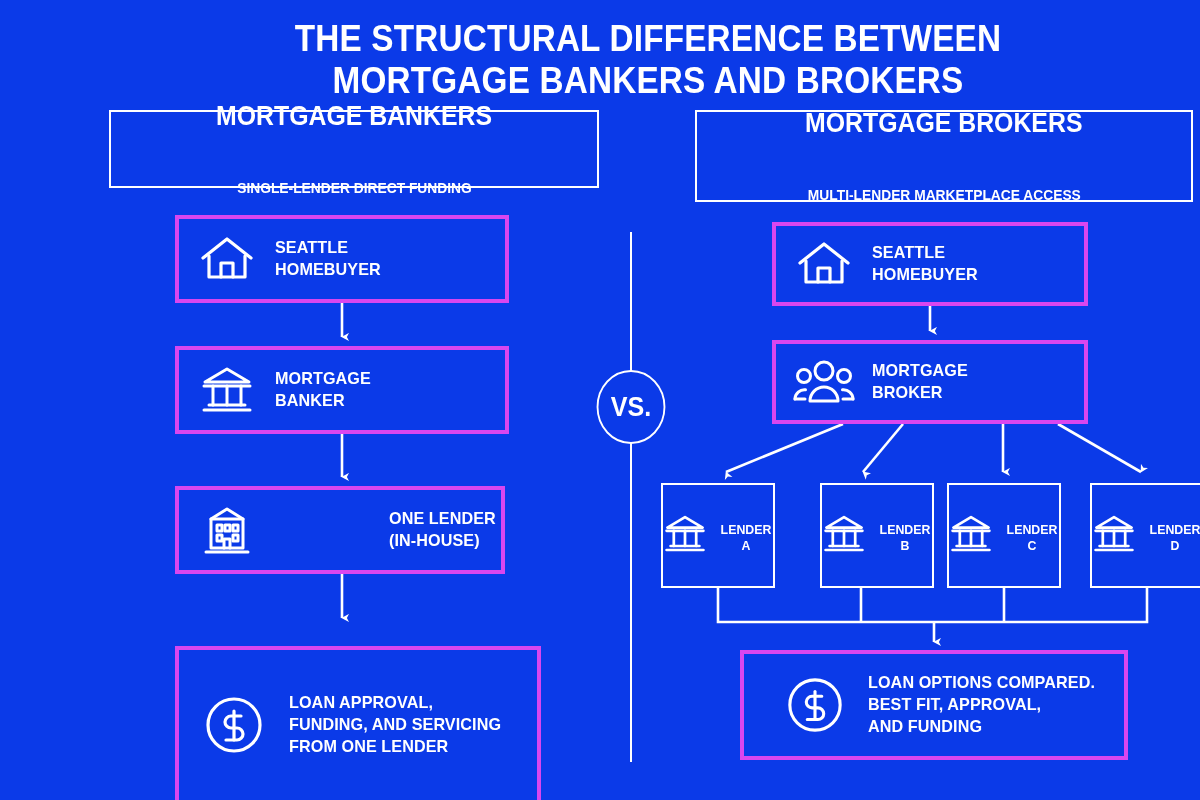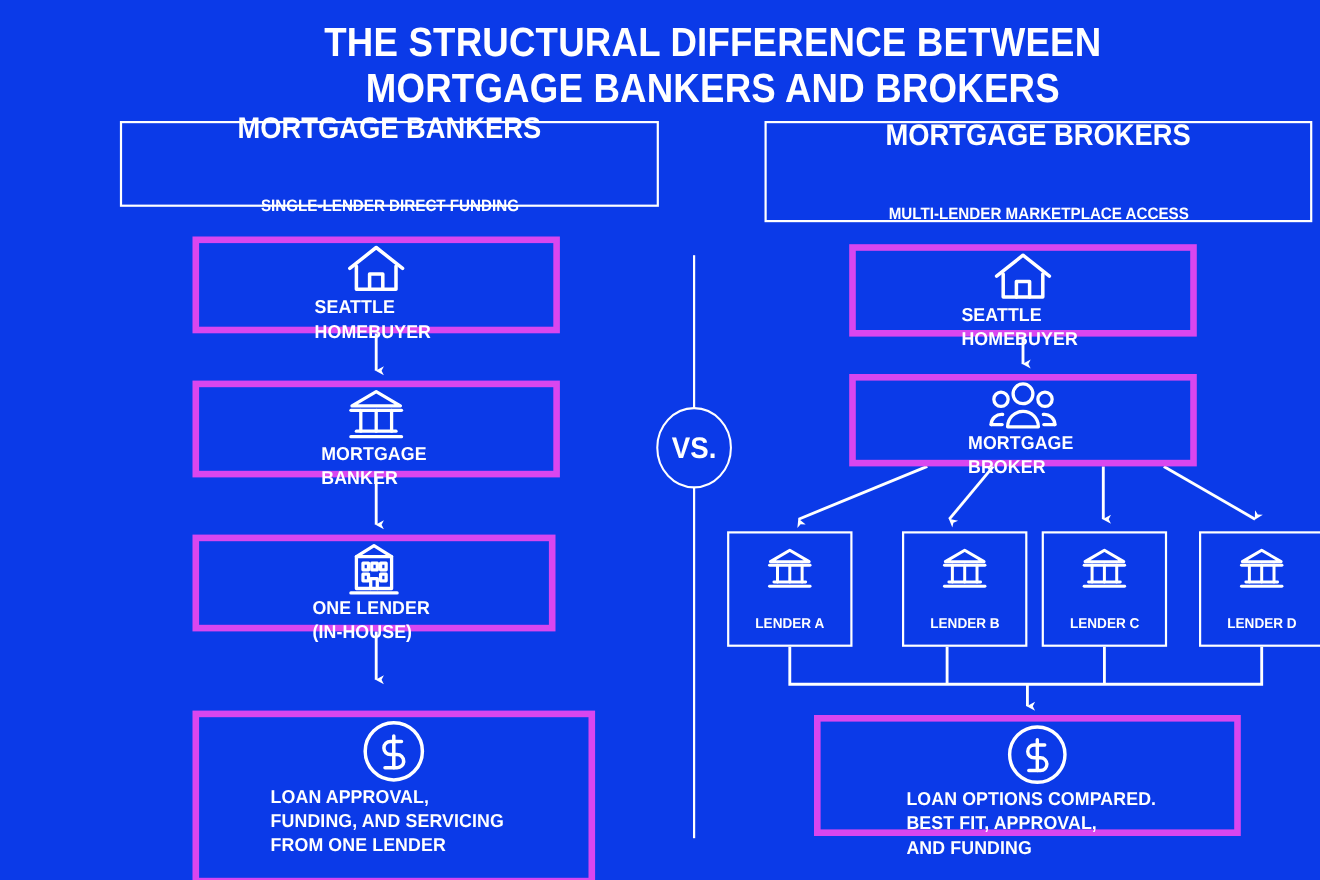--- a/index.html
+++ b/index.html
@@ -42,22 +42,22 @@
     font-size:15px; font-weight:bold; line-height:19px;
     margin-top:3px;
     transform:scaleX(0.92); transform-origin:center;
   }
   #hdr-bankers { left:61px;  top:110px; width:490px; height:78px; }
   #hdr-brokers { left:647px; top:110px; width:498px; height:92px; }
 
   
   .node {
     position:absolute;
-    border:6px solid #d946ef;
-    display:flex; align-items:center;flex-direction:column;
+    border:4px solid #d946ef;
+    display:flex; align-items:center;
   }
   .node .ico { flex:0 0 auto; display:flex; align-items:center; justify-content:center; }
   .node .lbl {
     font-size:17px; font-weight:bold; line-height:22px;
     white-space:pre-line; letter-spacing:0.1px;
     transform:scaleX(0.95); transform-origin:left center;
   }
 
   
   #n-l-buyer  { left:127px; top:215px; width:334px; height:88px; }
@@ -75,21 +75,21 @@
   #n-r-broker { left:724px; top:340px; width:316px; height:84px; }
   #n-r-out    { left:692px; top:650px; width:388px; height:110px;padding-left:18px; }
   #n-r-buyer  .ico { width:96px; }
   #n-r-broker .ico { width:96px; }
   #n-r-out    .ico { width:106px; }
 
   
   .lender {
     position:absolute; top:483px; width:114px; height:105px;
     border:2px solid #ffffff;
-    display:flex; flex-direction:column;
+    display:flex; flex-direction:row;
     align-items:center; justify-content:center;gap:12px;
   }
   .lender .ltxt {
     font-size:13px; font-weight:bold; line-height:16px;
     text-align:center; margin-top:5px;
     transform:scaleX(0.95); transform-origin:center;
   }
   #lender-0 { left:613px; }
   #lender-1 { left:772px; }
   #lender-2 { left:899px; }

